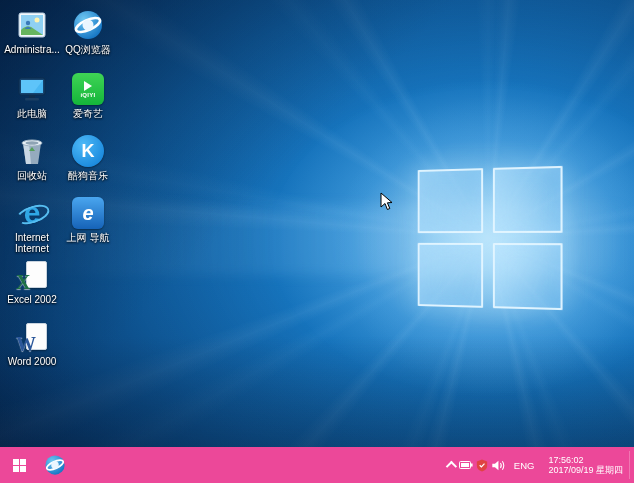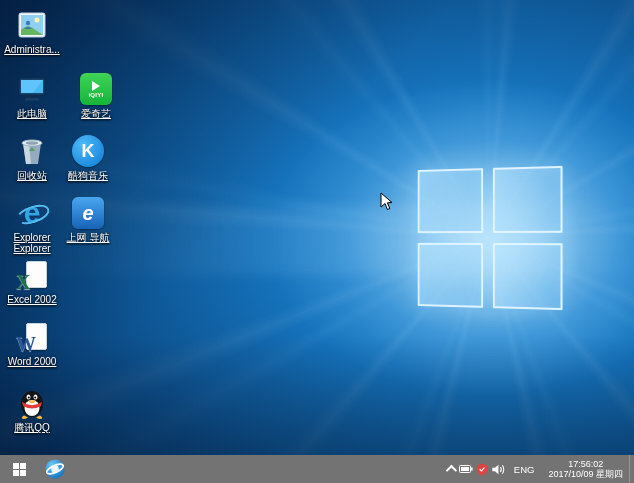--- a/index.html
+++ b/index.html
@@ -27,21 +27,21 @@
       transform:perspective(520px) rotateY(-12deg);
       filter:drop-shadow(0 0 12px rgba(170,225,255,.75));}
   .win-logo .pane{border:2px solid rgba(228,246,255,.95);border-radius:1px;
       background:linear-gradient(115deg, rgba(195,232,255,.45), rgba(95,175,235,.18));
       box-shadow:inset 0 0 16px rgba(175,225,255,.40);}
 
   
   .icon-cell{position:absolute;width:56px;text-align:center;cursor:default;}
   .art{width:34px;height:34px;margin:0 auto;position:relative;display:flex;align-items:center;justify-content:center;}
   .icon-label{margin-top:2px;font-size:10px;line-height:11px;color:#fff;
-      text-shadow:0 1px 2px rgba(0,0,0,.95), 0 0 3px rgba(0,0,0,.7);word-wrap:break-word;text-decoration:underline;}
+      text-shadow:0 1px 2px rgba(0,0,0,.95), 0 0 3px rgba(0,0,0,.7);word-wrap:break-word;}
 
   .ie-art .ie-e{font-size:30px;font-weight:bold;color:#2fa7e6;line-height:30px;
       text-shadow:0 1px 1px rgba(0,40,80,.35);}
   .ie-ring{position:absolute;left:1px;top:10px;width:30px;height:13px;border:2px solid #56bdf0;
       border-radius:50%;border-left-color:transparent;transform:rotate(-18deg);}
 
   .nav-box{width:32px;height:32px;border-radius:6px;background:linear-gradient(180deg,#4aa6ef,#1663b8);
       color:#fff;font-weight:bold;font-style:italic;font-size:20px;display:flex;align-items:center;justify-content:center;
       box-shadow:0 1px 2px rgba(0,0,0,.4);}
 
@@ -56,34 +56,34 @@
 
   .doc-art{width:34px;height:32px;position:relative;}
   .doc-sheet{position:absolute;right:2px;top:1px;width:19px;height:25px;background:#fdfdfd;
       border:1px solid #c9d4df;border-radius:2px;box-shadow:0 1px 2px rgba(0,0,0,.35);}
   .doc-letter{position:absolute;left:1px;bottom:0;font-size:20px;line-height:20px;font-weight:bold;
       font-family:"Liberation Serif","DejaVu Serif",serif;text-shadow:0 1px 1px rgba(255,255,255,.6);}
   .excel .doc-letter{color:#1e7145;}
   .word .doc-letter{color:#2b579a;}
 
   
-  .taskbar{position:absolute;left:0;bottom:0;width:634px;height:28px;background:#737373;
+  .taskbar{position:absolute;left:0;bottom:0;width:634px;height:36px;background:#ec4899;
       display:flex;align-items:center;z-index:50;}
   .start-btn,.task-btn{border:0;background:transparent;height:28px;display:flex;align-items:center;
       justify-content:center;padding:0;cursor:pointer;}
   .start-btn{width:38px;}
   .task-btn{width:34px;}
   .win-grid{display:grid;grid-template-columns:6px 6px;grid-template-rows:6px 6px;gap:1px;}
   .win-grid i{background:#fff;display:block;}
   .tray{margin-left:auto;display:flex;align-items:center;height:28px;}
   .tray-item{display:flex;align-items:center;justify-content:center;width:16px;height:28px;cursor:pointer;}
   .chevron-glyph{width:6px;height:6px;border-top:2px solid #fff;border-right:2px solid #fff;
       transform:rotate(-45deg) translateY(2px);}
   .lang{color:#fff;font-size:9.5px;padding:0 8px;cursor:pointer;}
-  .clock{color:#fff;font-size:9px;line-height:10px;text-align:center;padding:0 6px;cursor:pointer;white-space:nowrap;}
+  .clock{color:#fff;font-size:9px;line-height:10px;padding:0 6px;cursor:pointer;white-space:nowrap;}
   .show-desktop{width:4px;height:28px;border-left:1px solid rgba(255,255,255,.25);cursor:pointer;}
 
   
   .cursor{position:absolute;left:380px;top:192px;z-index:99;pointer-events:none;}
 </style>
 </head>
 <body>
 
 <div class="screen">
 
@@ -137,59 +137,58 @@
         </svg>
       </div>
       <div class="icon-label">此电脑</div>
     </div>
 
     <div class="icon-cell" style="left:4px;top:196px">
       <div class="art ie-art">
         <span class="ie-e">e</span>
         <span class="ie-ring"></span>
       </div>
-      <div class="icon-label">Explorer Explorer</div>
+      <div class="icon-label">Internet Internet</div>
     </div>
 
     <div class="icon-cell" style="left:4px;top:260px">
       <div class="art doc-art excel">
         <span class="doc-sheet"></span>
         <span class="doc-letter">X</span>
       </div>
       <div class="icon-label">Excel 2002</div>
     </div>
 
     <div class="icon-cell" style="left:4px;top:322px">
       <div class="art doc-art word">
         <span class="doc-sheet"></span>
         <span class="doc-letter">W</span>
       </div>
       <div class="icon-label">Word 2000</div>
     </div>
 
-    <div class="icon-cell" style="left:4px;top:386px">
-      <div class="art">
-        <svg width="32" height="32" viewBox="0 0 32 32">
-          <ellipse cx="16" cy="17" rx="11" ry="13" fill="#141414"></ellipse>
-          <ellipse cx="16" cy="21" rx="7.5" ry="8" fill="#fff"></ellipse>
-          <ellipse cx="12.5" cy="10" rx="2" ry="2.6" fill="#fff"></ellipse>
-          <ellipse cx="19.5" cy="10" rx="2" ry="2.6" fill="#fff"></ellipse>
-          <circle cx="12.8" cy="10.5" r="1" fill="#000"></circle>
-          <circle cx="19.2" cy="10.5" r="1" fill="#000"></circle>
-          <path d="M12.5 13.5 h7 l-1.5 2.4 h-4 Z" fill="#f6b73c"></path>
-          <path d="M6 15 q10 6.5 20 0 l-1.2 4 q-8.8 5 -17.6 0 Z" fill="#e23a3a"></path>
-          <path d="M8 28.5 q-3.5 2 -1.5 3.2 q3 1 5.5 -1.4 Z" fill="#f6b73c"></path>
-          <path d="M24 28.5 q3.5 2 1.5 3.2 q-3 1 -5.5 -1.4 Z" fill="#f6b73c"></path>
-        </svg>
-      </div>
-      <div class="icon-label">腾讯QQ</div>
-    </div>
-
-
-    <div class="icon-cell" style="left:68px;top:72px">
+
+    <div class="icon-cell" style="left:60px;top:8px">
+      <div class="art">
+        <svg width="32" height="32" viewBox="0 0 32 32">
+          <defs>
+              <radialGradient id="qbg1" cx="35%" cy="30%" r="80%">
+            <stop offset="0" stop-color="#6fc7f2"></stop>
+                <stop offset="1" stop-color="#0e6fc0"></stop>
+          </radialGradient>
+            </defs>
+          <circle cx="16" cy="16" r="14" fill="url(#qbg1)"></circle>
+          <ellipse cx="16" cy="16" rx="13" ry="5" fill="none" stroke="#fff" stroke-width="2.6" transform="rotate(-24 16 16)"></ellipse>
+          <circle cx="16" cy="16" r="5.5" fill="#eaf6ff"></circle>
+        </svg>
+      </div>
+      <div class="icon-label">QQ浏览器</div>
+    </div>
+
+    <div class="icon-cell" style="left:60px;top:72px">
       <div class="art">
         <div class="iqiyi-box">
           <span class="play-tri"></span>
           <span class="iqiyi-text">iQIYI</span>
         </div>
       </div>
       <div class="icon-label">爱奇艺</div>
     </div>
 
     <div class="icon-cell" style="left:60px;top:134px">
@@ -260,19 +259,19 @@
       <span class="tray-item">
         <svg width="14" height="13" viewBox="0 0 16 14">
           <path d="M1.5 5 h3 l4 -3.4 v10.8 l-4 -3.4 h-3 Z" fill="#fff"></path>
           <path d="M10.8 4.2 q2 2.8 0 5.6" stroke="#fff" stroke-width="1.2" fill="none"></path>
           <path d="M13 2.2 q3.2 4.8 0 9.6" stroke="#fff" stroke-width="1.2" fill="none"></path>
         </svg>
       </span>
       <span class="lang">ENG</span>
       <div class="clock">
         <div class="time">17:56:02</div>
-        <div class="date">2017/10/09 星期四</div>
+        <div class="date">2017/09/19 星期四</div>
       </div>
       <span class="show-desktop"></span>
     </div>
   </div>
 
 </div>
 
 </body></html>

